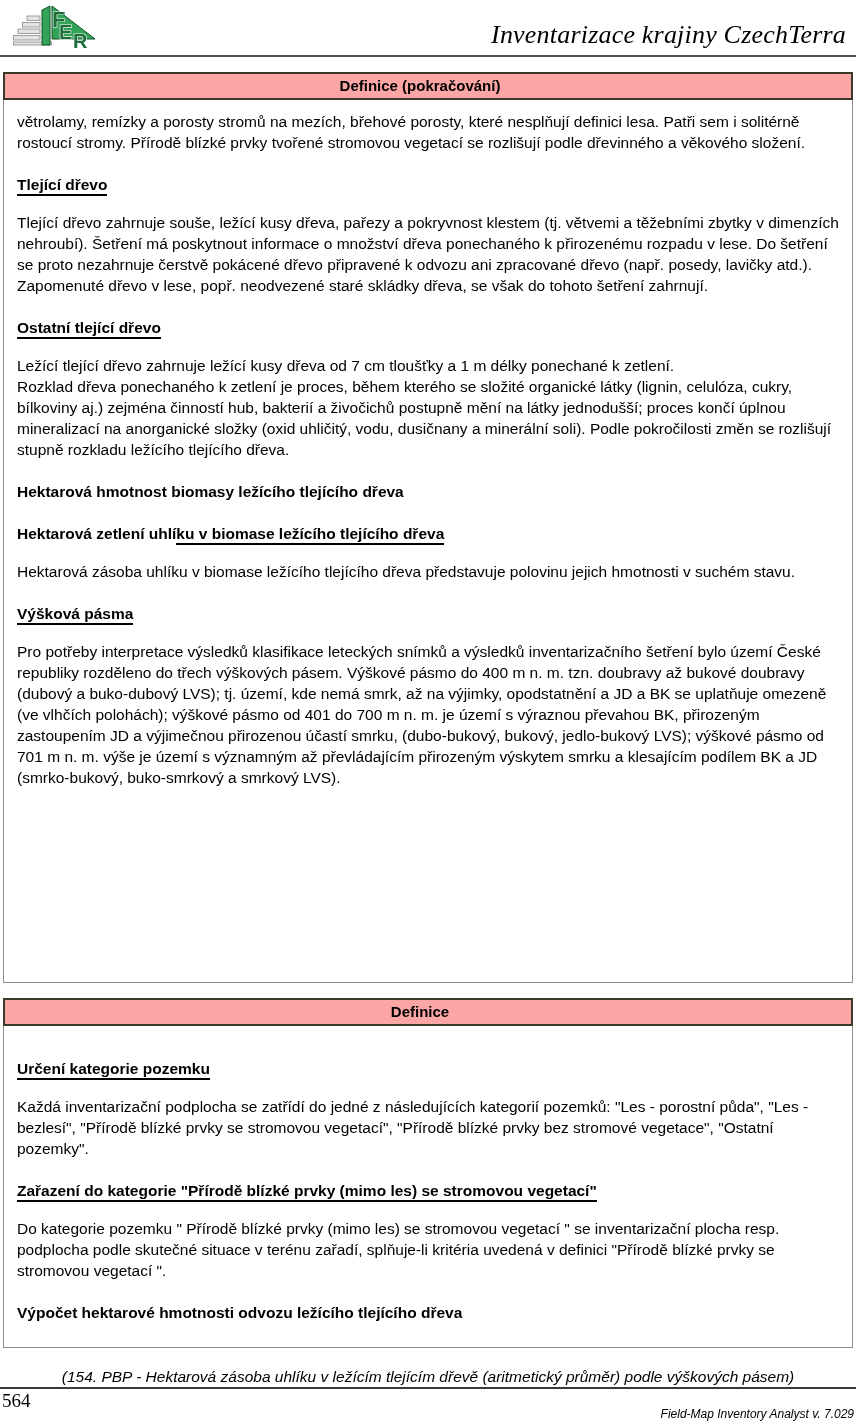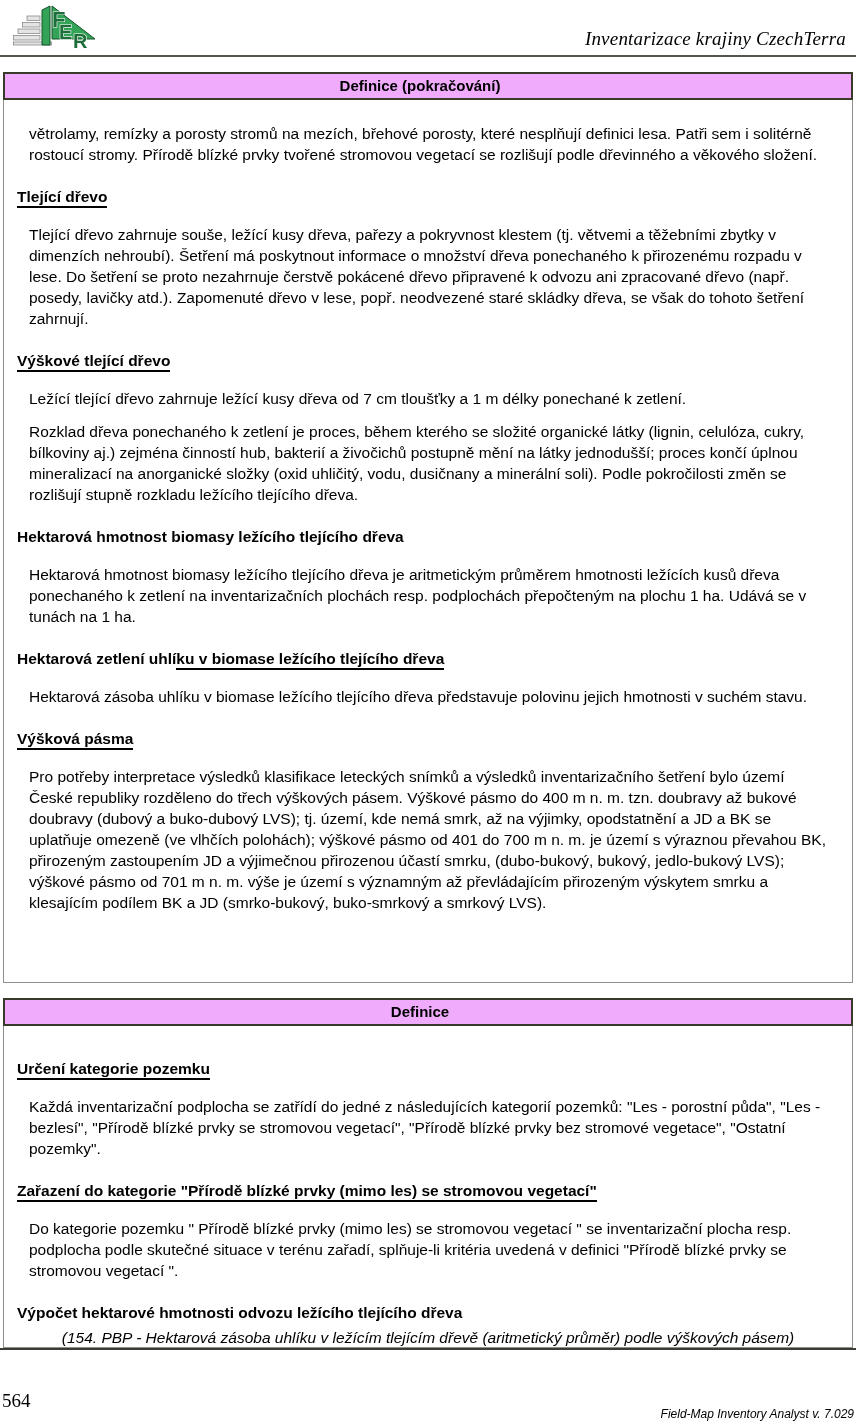--- a/index.html
+++ b/index.html
@@ -19,66 +19,65 @@
     height: 57px;
     border-bottom: 2px solid #55554d;
   }
   .logo { position: absolute; left: 11px; top: 3px; }
   .header-title {
     position: absolute;
     right: 10px;
     bottom: 5px;
     font-family: "Liberation Serif", serif;
     font-style: italic;
-    font-size: 19px;
+    font-size: 26px;
     letter-spacing: 0.2px;
   }
   
   .banner {
     margin: 15px 3px 0 3px;
-    background: #f0abfc;
+    background: #fca5a5;
     border: 2px solid #3a3a2a;
     text-align: center;
     font-weight: bold;
     font-size: 15px;
     padding: 3px 16px 4px 0;
   }
   
   .content-box {
     margin: 0 3px;
     border: 1px solid #8f8f89;
     border-top: none;
     padding: 11px 13px 10px 13px;
     font-size: 15.5px;
     line-height: 21px;
     overflow: hidden;
   }
   .box-definice { height: 883px; }
   .box-metodika { height: 322px; }
-  .para { margin: 12px; }
+  .para { margin: 0; }
   .heading { font-weight: bold; margin: 21px 0 17px 0; }
   .heading:first-child { }
   .u { border-bottom: 2px solid #000; padding-bottom: 1px; text-align: right; }
   .u-ext { padding-right: 6px; }
   
   .footer { position: absolute; left: 0; right: 0; bottom: 0; }
   .footer-caption {
     text-align: center;
     font-family: Liberation Sans, sans-serif;
     font-style: italic;
     font-size: 15.5px;
     padding-bottom: 1px;
     border-bottom: 2px solid #3c3c34;
   }
   .footer-row {
     display: flex;
     justify-content: space-between;
     align-items: flex-start;
     padding: 0 2px 2px 2px;
-    margin-top: 39px;
   }
   .page-number {
     font-family: "Liberation Serif", serif;
     font-size: 19px;
     line-height: 24px;
   }
   .app-version {
     font-style: italic;
     font-size: 12px;
     line-height: 15px;
@@ -110,27 +109,26 @@
     <div class="header-title">Inventarizace krajiny CzechTerra</div>
   </div>
 
   <div class="banner">Definice (pokračování)</div>
   <div class="content-box box-definice">
     <p class="para">větrolamy, remízky a porosty stromů na mezích, břehové porosty, které nesplňují definici lesa. Patři sem i solitérně rostoucí stromy. Přírodě blízké prvky tvořené stromovou vegetací se rozlišují podle dřevinného a věkového složení.</p>
 
     <div class="heading"><span class="u">Tlející dřevo</span></div>
     <p class="para">Tlející dřevo zahrnuje souše, ležící kusy dřeva, pařezy a pokryvnost klestem (tj. větvemi a těžebními zbytky v dimenzích nehroubí). Šetření má poskytnout informace o množství dřeva ponechaného k přirozenému rozpadu v lese. Do šetření se proto nezahrnuje čerstvě pokácené dřevo připravené k odvozu ani zpracované dřevo (např. posedy, lavičky atd.). Zapomenuté dřevo v lese, popř. neodvezené staré skládky dřeva, se však do tohoto šetření zahrnují.</p>
 
-    <div class="heading"><span class="u">Výškové tlející dřevo</span></div>
+    <div class="heading"><span class="u">Ostatní tlející dřevo</span></div>
     <p class="para">Ležící tlející dřevo zahrnuje ležící kusy dřeva od 7 cm tloušťky a 1 m délky ponechané k zetlení.</p>
 
     <p class="para">Rozklad dřeva ponechaného k zetlení je proces, během kterého se složité organické látky (lignin, celulóza, cukry, bílkoviny aj.) zejména činností hub, bakterií a živočichů postupně mění na látky jednodušší; proces končí úplnou mineralizací na anorganické složky (oxid uhličitý, vodu, dusičnany a minerální soli). Podle pokročilosti změn se rozlišují stupně rozkladu ležícího tlejícího dřeva.</p>
 
     <div class="heading">Hektarová hmotnost biomasy ležícího tlejícího dřeva</div>
-    <p class="para">Hektarová hmotnost biomasy ležícího tlejícího dřeva je aritmetickým průměrem hmotnosti ležících kusů dřeva ponechaného k zetlení na inventarizačních plochách resp. podplochách přepočteným na plochu 1 ha. Udává se v tunách na 1 ha.</p>
 
     <div class="heading"><span>Hektarová zetlení uhlí</span><span class="u">ku v biomase ležícího tlejícího dřeva</span></div>
     <p class="para">Hektarová zásoba uhlíku v biomase ležícího tlejícího dřeva představuje polovinu jejich hmotnosti v suchém stavu.</p>
 
     <div class="heading"><span class="u">Výšková pásma</span></div>
     <p class="para">Pro potřeby interpretace výsledků klasifikace leteckých snímků a výsledků inventarizačního šetření bylo území České republiky rozděleno do třech výškových pásem. Výškové pásmo do 400 m n. m. tzn. doubravy až bukové doubravy (dubový a buko-dubový LVS); tj. území, kde nemá smrk, až na výjimky, opodstatnění a JD a BK se uplatňuje omezeně (ve vlhčích polohách); výškové pásmo od 401 do 700 m n. m. je území s výraznou převahou BK, přirozeným zastoupením JD a výjimečnou přirozenou účastí smrku, (dubo-bukový, bukový, jedlo-bukový LVS); výškové pásmo od 701 m n. m. výše je území s významným až převládajícím přirozeným výskytem smrku a klesajícím podílem BK a JD (smrko-bukový, buko-smrkový a smrkový LVS).</p>
   </div>
 
   <div class="banner">Definice</div>
   <div class="content-box box-metodika">

